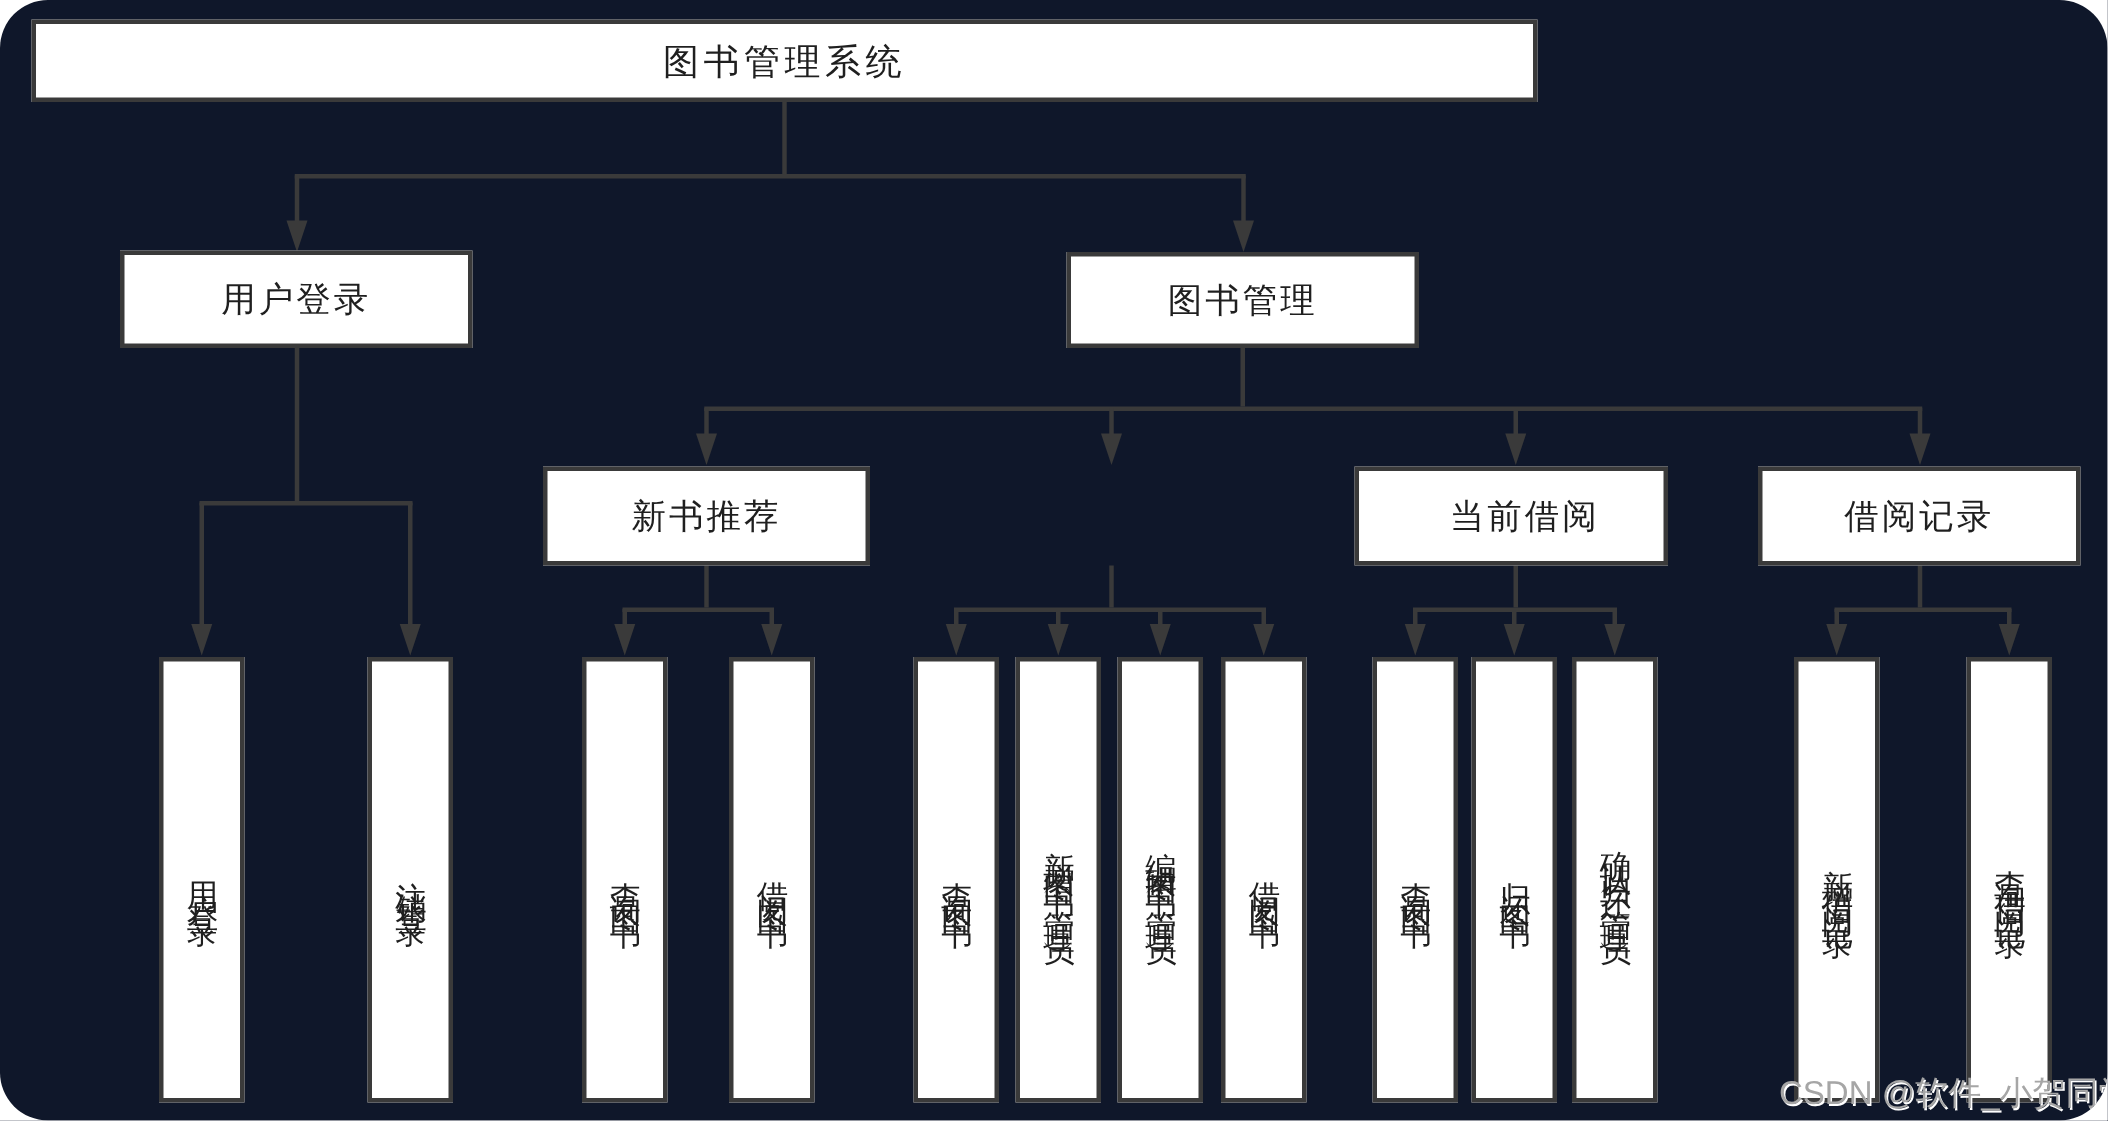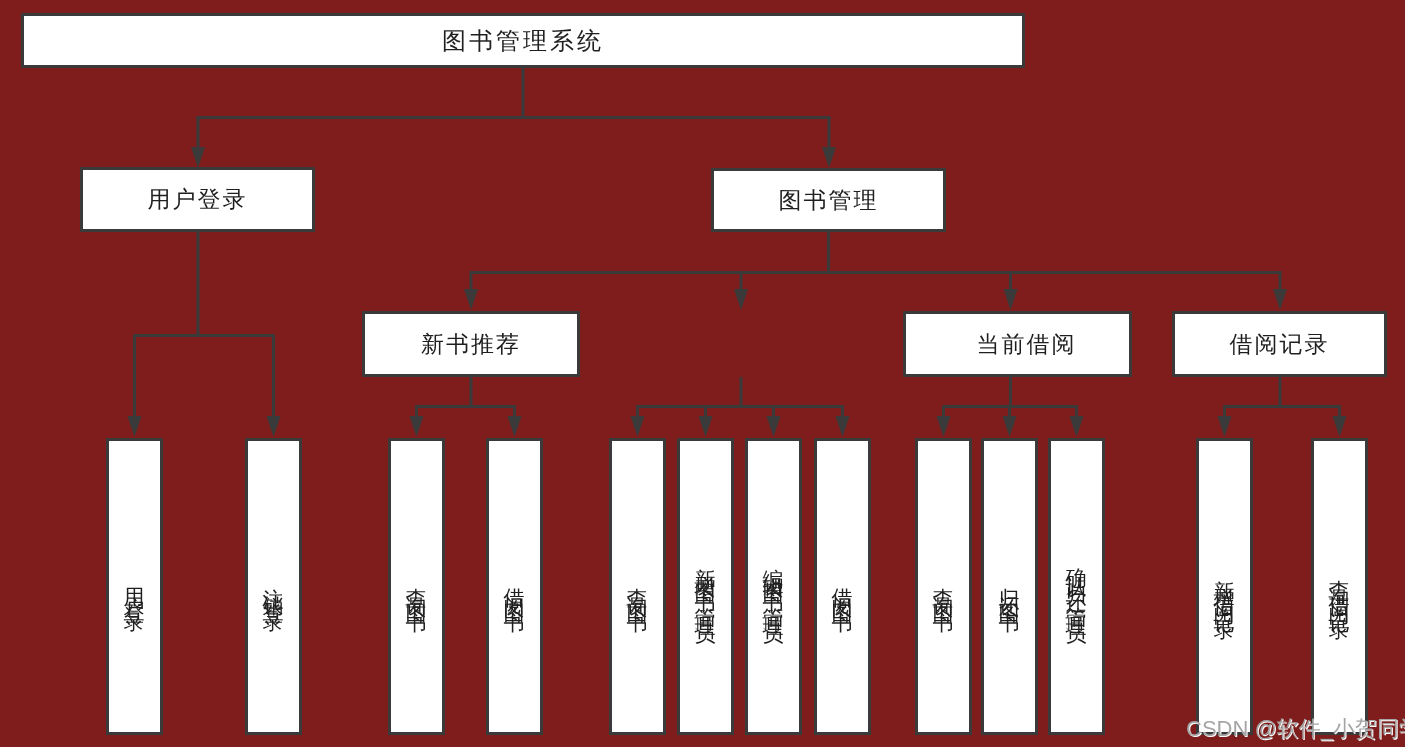--- a/index.html
+++ b/index.html
@@ -2,22 +2,23 @@
 <html><head>
 <meta charset="utf-8">
 <style>
   * { margin: 0; padding: 0; box-sizing: border-box; }
   html, body { background: #ffffff; }
   body { font-family: "Liberation Sans", sans-serif; }
   .canvas {
     position: relative;
     width: 1405px;
     height: 747px;
-    background: #7f1d1d;
+    background: #0f172a;
     overflow: hidden;
+    border-radius: 32px;
   }
   .wires {
     position: absolute;
     left: 0; top: 0;
     width: 1405px; height: 747px;
   }
   .node {
     position: absolute;
     background: #ffffff;
     border: 3px solid #3a3a3a;
@@ -128,21 +129,21 @@
   <div class="node node-h" style="left:80px; top:167px; width:235px; height:65px;">
     <span>用户登录</span>
   </div>
   <div class="node node-h" style="left:711px; top:168px; width:235px; height:64px;">
     <span>图书管理</span>
   </div>
 
   <div class="node node-h" style="left:362px; top:311px; width:218px; height:66px;">
     <span>新书推荐</span>
   </div>
-  <div class="node node-h" style="left:903px; top:311px; width:229px; height:66px;padding-left:18px;">
+  <div class="node node-h" style="left:903px; top:311px; width:209px; height:66px;padding-left:18px;">
     <span>当前借阅</span>
   </div>
   <div class="node node-h" style="left:1172px; top:311px; width:215px; height:66px;">
     <span>借阅记录</span>
   </div>
 
   <div class="node node-v" style="left:106px; top:438px; width:57px; height:297px;">
     <span>用户登录</span>
   </div>
   <div class="node node-v" style="left:245px; top:438px; width:57px; height:297px;">

